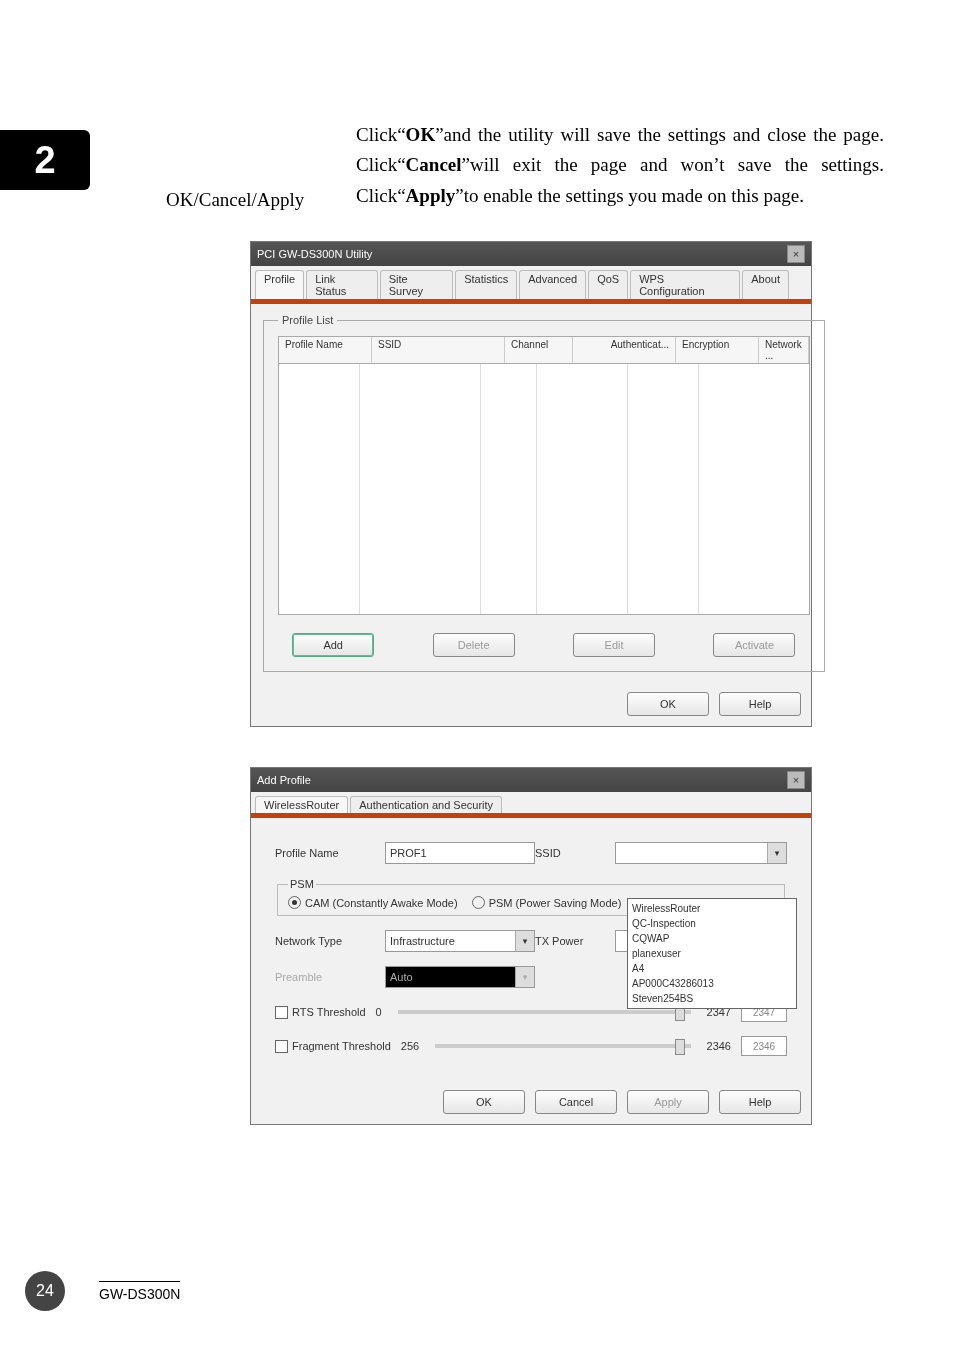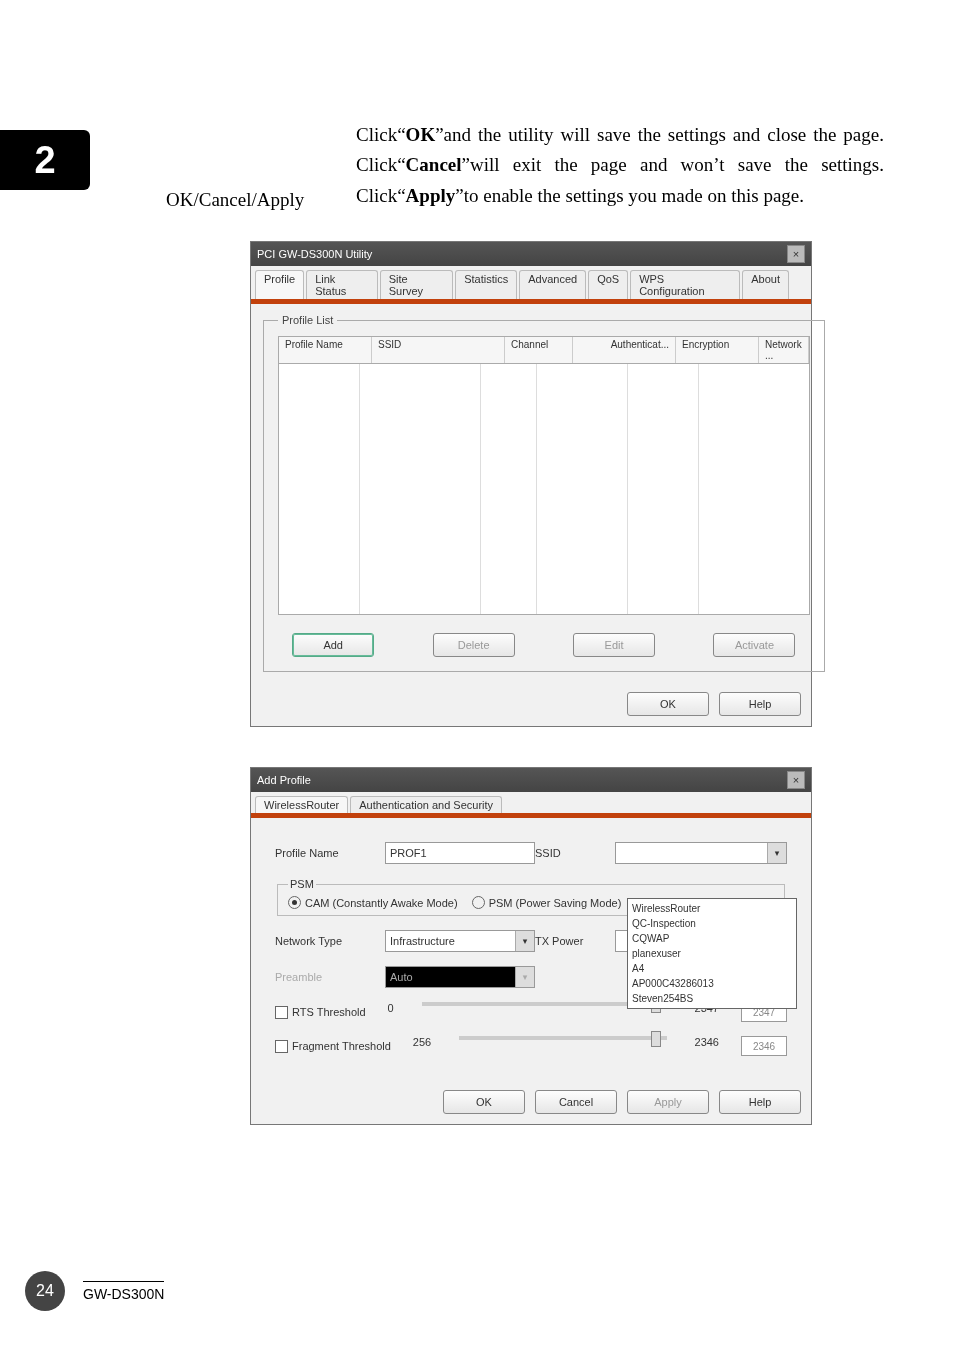--- a/index.html
+++ b/index.html
@@ -249,21 +249,22 @@
     gap: 4px;
   }
   .check .box {
     width: 11px; height: 11px;
     border: 1px solid #666;
     background: #fff;
   }
   .slider-row {
     grid-column: 1 / span 4;
     display: flex;
-    gap: 22px;
+    align-items: center;
+    gap: 10px;
   }
   .slider {
     flex: 1;
     height: 4px;
     background: #ccc;
     position: relative;
     margin: 0 6px;
   }
   .slider::after {
     content: "";
@@ -285,21 +286,21 @@
     color: #888;
   }
   .disabled-text { color: #aaa; }
 
   .footer {
     position: absolute;
     left: 25px;
     bottom: 40px;
     display: flex;
     align-items: center;
-    gap: 18px;
+    gap: 34px;
   }
   .circle-num {
     width: 40px; height: 40px;
     border-radius: 50%;
     background: #444;
     color: #fff;
     display: flex;
     align-items: center;
     justify-content: center;
     font-family: Arial, sans-serif;

